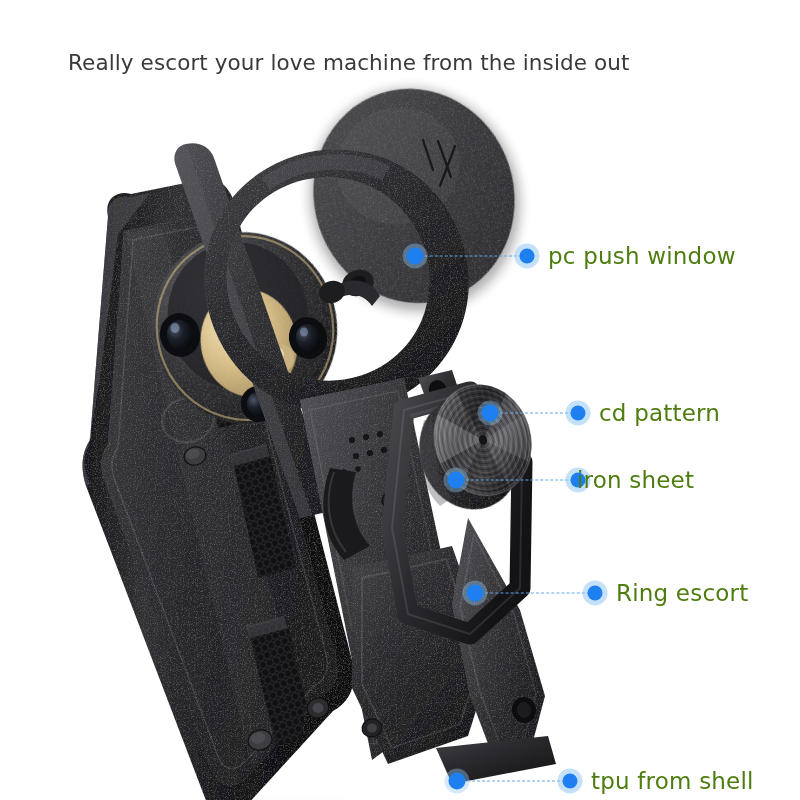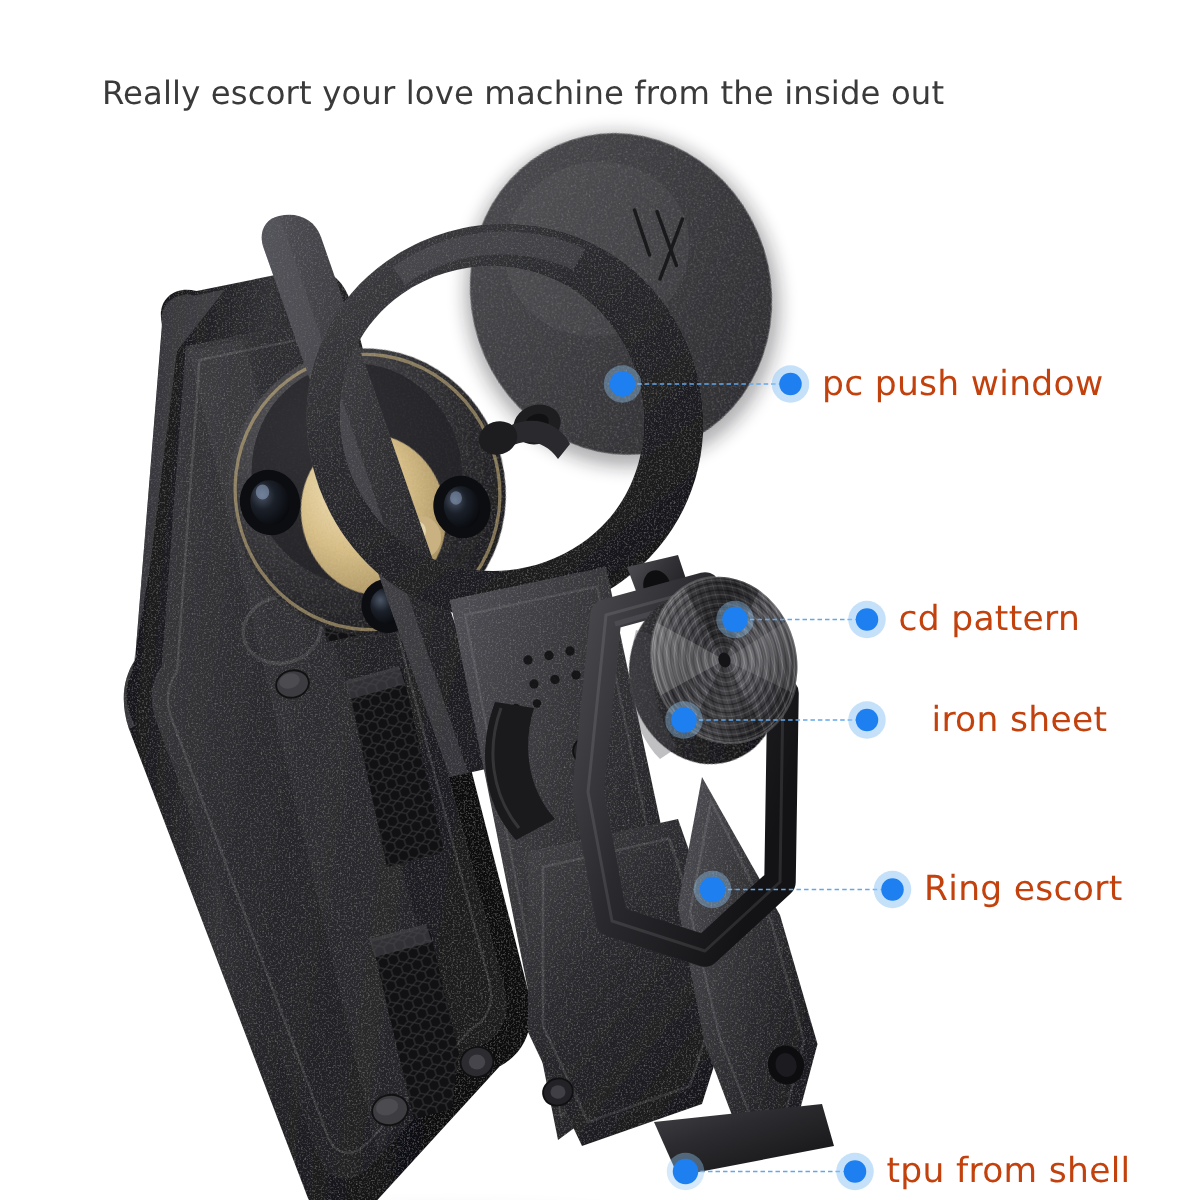--- a/index.html
+++ b/index.html
@@ -32,21 +32,21 @@
     position:absolute;height:0;border-top:1.6px dashed #63a7ea;
     transform:translateY(-50%);
   }
   .label-dot{
     position:absolute;width:15px;height:15px;border-radius:50%;
     background:#1d7ff0;transform:translate(-50%,-50%);
     box-shadow:0 0 0 5px rgba(150,200,245,.55);
   }
   .label-text{
     position:absolute;transform:translateY(-50%);
-    font-size:23px;color:#c2410c;white-space:nowrap;font-weight:400;
+    font-size:23px;color:#4d7c0f;white-space:nowrap;font-weight:400;
     letter-spacing:.2px;
   }
 </style>
 </head>
 <body>
 
 <div id="stage">
 
   <div id="heading">Really escort your love machine from the inside out</div>
 
@@ -356,21 +356,21 @@
       <div class="callout">
         <div class="lead-line" style="left: 490px; width: 88px; top: 365px;"></div>
         <div class="anchor-dot" style="left: 490px; top: 365px;"></div>
         <div class="label-dot" style="left: 578px; top: 365px;"></div>
         <div class="label-text" style="left: 599px; top: 365px;">cd pattern</div>
       </div>
       <div class="callout">
         <div class="lead-line" style="left: 456px; width: 122px; top: 432px;"></div>
         <div class="anchor-dot" style="left: 456px; top: 432px;"></div>
         <div class="label-dot" style="left: 578px; top: 432px;"></div>
-        <div class="label-text" style="left: 621px; top: 432px;">iron sheet</div>
+        <div class="label-text" style="left: 577px; top: 432px;">iron sheet</div>
       </div>
       <div class="callout">
         <div class="lead-line" style="left: 475px; width: 120px; top: 545px;"></div>
         <div class="anchor-dot" style="left: 475px; top: 545px;"></div>
         <div class="label-dot" style="left: 595px; top: 545px;"></div>
         <div class="label-text" style="left: 616px; top: 545px;">Ring escort</div>
       </div>
       <div class="callout">
         <div class="lead-line" style="left: 457px; width: 113px; top: 733px;"></div>
         <div class="anchor-dot" style="left: 457px; top: 733px;"></div>

